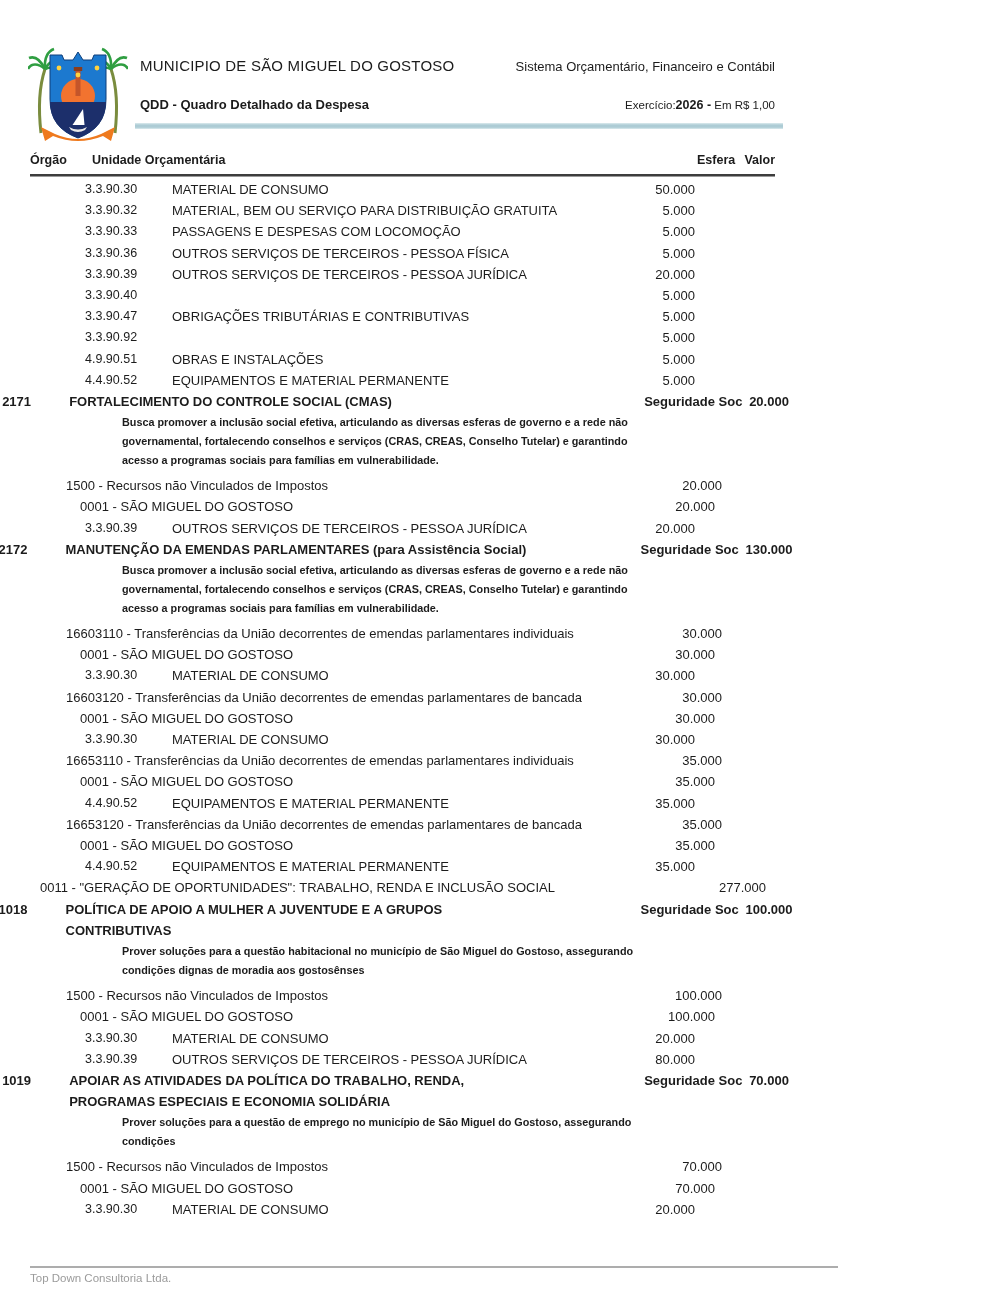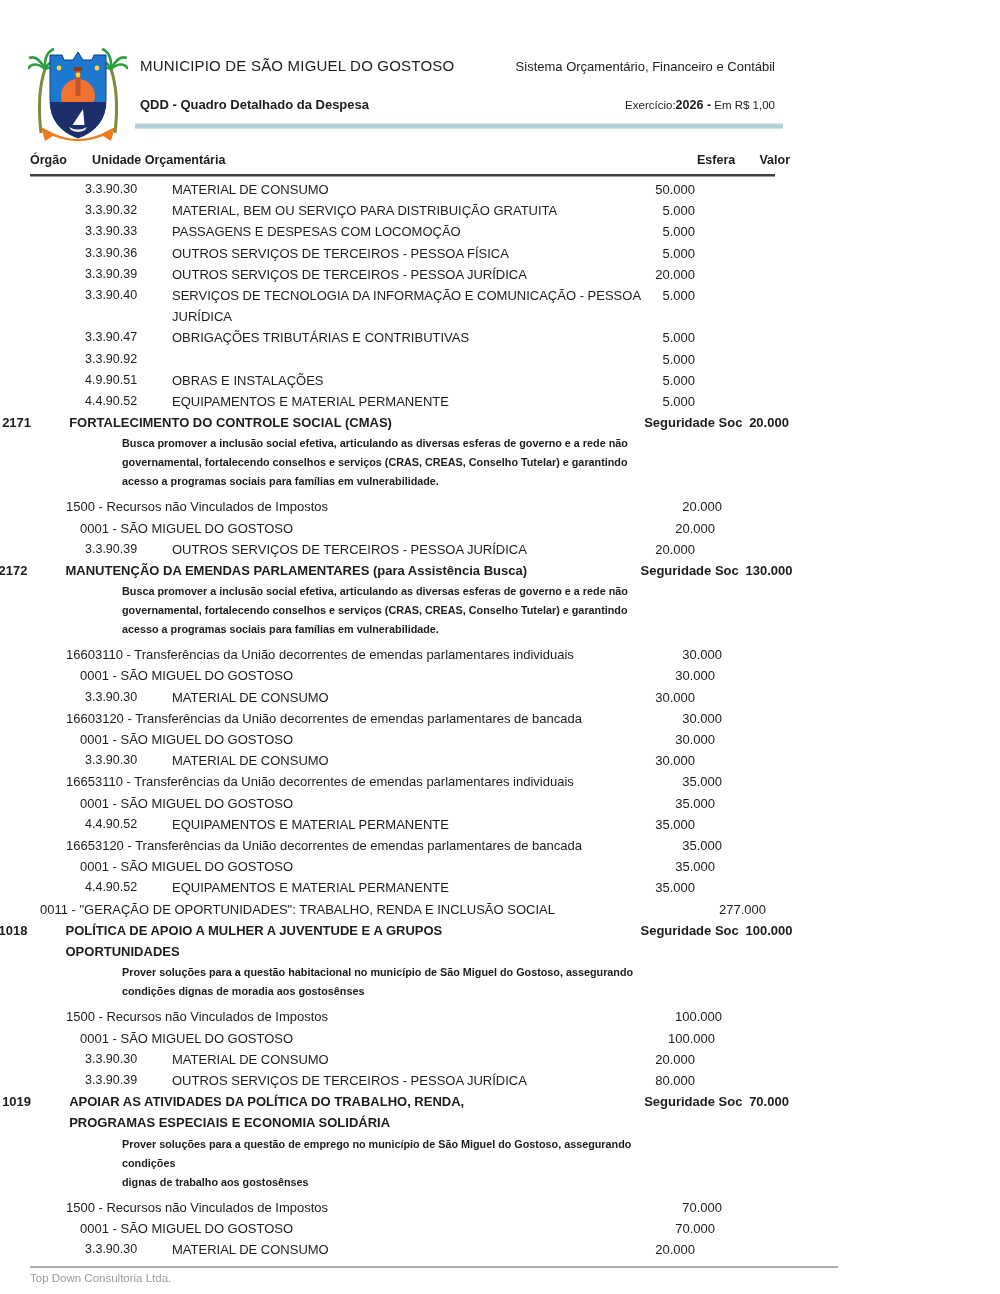--- a/index.html
+++ b/index.html
@@ -14,21 +14,21 @@
   .sys   { position:absolute; right:63px; top:46px; font-size:13px; }
   .qdd   { position:absolute; left:140px; top:84px; font-size:13px; font-weight:bold;text-align:center; }
   .exer  { position:absolute; right:63px; top:85px; font-size:11.5px; white-space:nowrap; }
   .exer b { font-size:12.5px; }
   .tealline { position:absolute; left:135px; right:55px; top:110px; height:6px;
     background:linear-gradient(#dcebee, #adccd5 35%, #adccd5 70%, #dcebee); }
   .cols { position:absolute; left:0; right:0; top:140px; height:20px; font-size:12.5px; font-weight:bold; }
   .col-orgao { position:absolute; left:30px; }
   .col-unid  { position:absolute; left:92px; }
   .col-esf   { position:absolute; left:697px; }
-  .col-val   { position:absolute; right:48px; }
+  .col-val   { position:absolute; right:63px; }
   .hdrline { position:absolute; left:30px; right:63px; top:161px; height:3px;
     border-top:2px solid #3d3d3d; border-bottom:1px solid #9a9a9a; box-sizing:border-box; }
   
   .rows { position:absolute; top:166px; left:0; right:0; }
   .trow { display:flex; align-items:flex-start; line-height:21.2px; font-size:13px;justify-content:center; }
   .trow .val { margin-left:auto; text-align:right; white-space:nowrap; }
   .element .code   { margin-left:85px; width:87px; font-size:12.5px; flex:none; }
   .element .name   { white-space:pre-line; max-width:530px; }
   .element .val    { padding-right:143px; }
   .program .pnum   { margin-left:55px; width:67px; font-weight:bold; flex:none; }
@@ -122,22 +122,20 @@
         <div class="name">OUTROS SERVIÇOS DE TERCEIROS - PESSOA FÍSICA</div>
         <div class="val">5.000</div>
       </div>
       <div class="trow element">
         <div class="code">3.3.90.39</div>
         <div class="name">OUTROS SERVIÇOS DE TERCEIROS - PESSOA JURÍDICA</div>
         <div class="val">20.000</div>
       </div>
       <div class="trow element">
         <div class="code">3.3.90.40</div>
-        <div class="name">SERVIÇOS DE TECNOLOGIA DA INFORMAÇÃO E COMUNICAÇÃO - PESSOA
-JURÍDICA</div>
         <div class="val">5.000</div>
       </div>
       <div class="trow element">
         <div class="code">3.3.90.47</div>
         <div class="name">OBRIGAÇÕES TRIBUTÁRIAS E CONTRIBUTIVAS</div>
         <div class="val">5.000</div>
       </div>
       <div class="trow element">
         <div class="code">3.3.90.92</div>
         <div class="val">5.000</div>
@@ -174,21 +172,21 @@
         <div class="val">20.000</div>
       </div>
       <div class="trow element">
         <div class="code">3.3.90.39</div>
         <div class="name">OUTROS SERVIÇOS DE TERCEIROS - PESSOA JURÍDICA</div>
         <div class="val">20.000</div>
       </div>
       <div class="trow program">
         <div class="pnum">2172</div>
         <div class="ptitle">
-          <div>MANUTENÇÃO DA EMENDAS PARLAMENTARES (para Assistência Busca)</div>
+          <div>MANUTENÇÃO DA EMENDAS PARLAMENTARES (para Assistência Social)</div>
         </div>
         <div class="esf">Seguridade Soc</div>
         <div class="val">130.000</div>
       </div>
       <div class="pdesc">
         <div>Busca promover a inclusão social efetiva, articulando as diversas esferas de governo e a rede não</div>
         <div>governamental, fortalecendo conselhos e serviços (CRAS, CREAS, Conselho Tutelar) e garantindo</div>
         <div>acesso a programas sociais para famílias em vulnerabilidade.</div>
       </div>
       <div class="trow source">
@@ -244,21 +242,21 @@
         <div class="val">35.000</div>
       </div>
       <div class="trow rtotal">
         <div class="rtlabel">0011 - "GERAÇÃO DE OPORTUNIDADES": TRABALHO, RENDA E INCLUSÃO SOCIAL</div>
         <div class="val">277.000</div>
       </div>
       <div class="trow program">
         <div class="pnum">1018</div>
         <div class="ptitle">
           <div>POLÍTICA DE APOIO A MULHER A JUVENTUDE E A GRUPOS</div>
-          <div>OPORTUNIDADES</div>
+          <div>CONTRIBUTIVAS</div>
         </div>
         <div class="esf">Seguridade Soc</div>
         <div class="val">100.000</div>
       </div>
       <div class="pdesc">
         <div>Prover soluções para a questão habitacional no município de São Miguel do Gostoso, assegurando</div>
         <div>condições dignas de moradia aos gostosênses</div>
       </div>
       <div class="trow source">
         <div class="slabel">1500 - Recursos não Vinculados de Impostos</div>
@@ -283,21 +281,20 @@
         <div class="ptitle">
           <div>APOIAR AS ATIVIDADES DA POLÍTICA DO TRABALHO, RENDA,</div>
           <div>PROGRAMAS ESPECIAIS E ECONOMIA SOLIDÁRIA</div>
         </div>
         <div class="esf">Seguridade Soc</div>
         <div class="val">70.000</div>
       </div>
       <div class="pdesc">
         <div>Prover soluções para a questão de emprego no município de São Miguel do Gostoso, assegurando</div>
         <div>condições</div>
-        <div>dignas de trabalho aos gostosênses</div>
       </div>
       <div class="trow source">
         <div class="slabel">1500 - Recursos não Vinculados de Impostos</div>
         <div class="val">70.000</div>
       </div>
       <div class="trow region">
         <div class="rlabel">0001 - SÃO MIGUEL DO GOSTOSO</div>
         <div class="val">70.000</div>
       </div>
       <div class="trow element">

